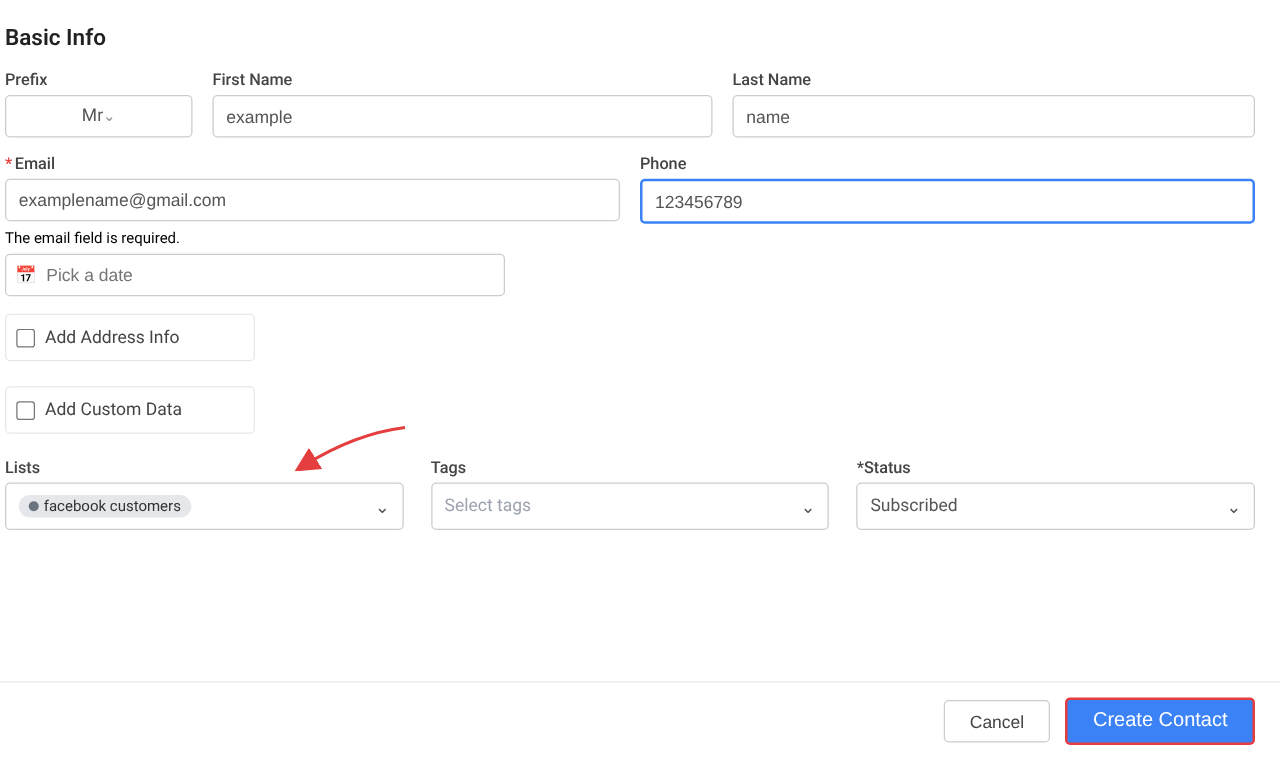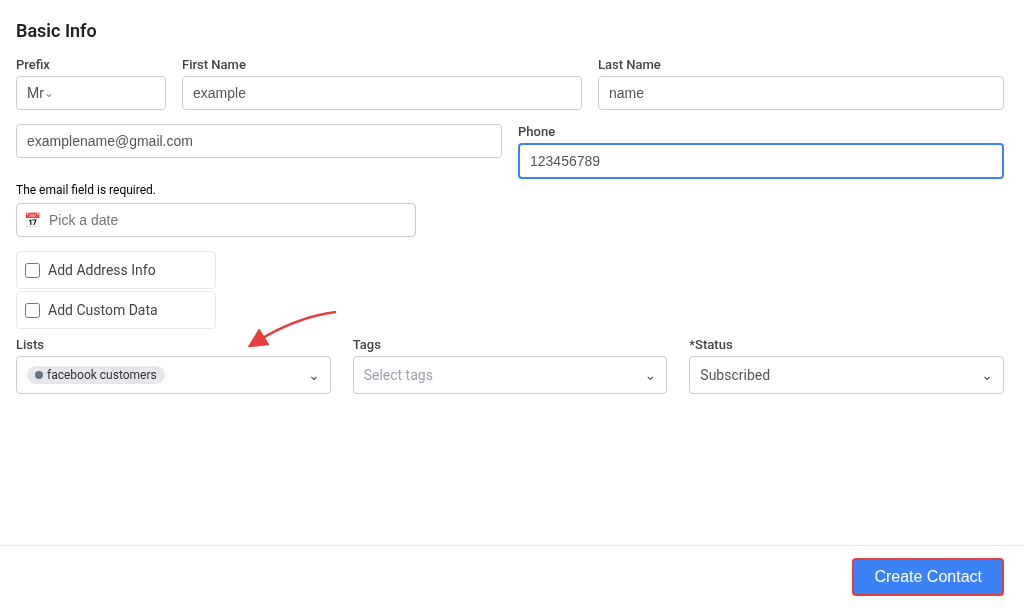--- a/index.html
+++ b/index.html
@@ -12,21 +12,21 @@
     .page-wrapper {
       width: 1024px;
       min-height: 608px;
       background: #fff;
       display: flex;
       flex-direction: column;
       position: relative;
     }
     .content-area {
       flex: 1;
-      padding: 20px 20px 20px 16px;
+      padding: 20px 20px 20px 4px;
     }
     .section-title {
       font-size: 18px;
       font-weight: 600;
       color: #222;
       margin-bottom: 16px;
     }
     .form-row {
       display: flex;
       gap: 16px;
@@ -56,21 +56,21 @@
       color: #555;
       background: #fff;
       outline: none;
     }
     .phone-input {
       border: 2px solid #3b82f6 !important;
     }
     .select-box {
       display: flex;
       align-items: center;
-      justify-content: flex-start;
+      justify-content: center;
       cursor: pointer;
       user-select: none;
     }
     .select-box .chevron {
       color: #888;
       font-size: 12px;
     }
     .prefix-group { width: 150px; }
     .prefix-select { width: 150px; }
     .firstname-group { flex: 1; max-width: 400px; justify-content: center; }
@@ -81,21 +81,21 @@
     .error-text {
       color: #000000;
       font-size: 12px;
       margin-top: -10px;
       margin-bottom: 6px;
     }
     .checkbox-row {
       display: flex;
       align-items: center;
       gap: 8px;
-      margin-bottom: 2px;
+      margin-bottom: 20px;
       padding: 10px 8px;
       border: 1px solid #e5e7eb;
       border-radius: 4px;
       width: fit-content;
       min-width: 200px;
     }
     .checkbox-row input[type="checkbox"] {
       width: 15px;
       height: 15px;
       cursor: pointer;
@@ -231,20 +231,23 @@
         <input type="text" value="example" style="">
       </div>
       <div class="form-group lastname-group">
         <label>Last Name</label>
         <input type="text" value="name" style="">
       </div>
     </div>
 
     <div class="form-row">
       <div class="form-group email-group">
+        <label>
+          <span class="required">*</span><span>Email</span>
+        </label>
         <input type="email" value="examplename@gmail.com" style="">
       </div>
       <div class="form-group phone-group">
         <label>Phone</label>
         <input type="text" class="phone-input" value="123456789" style="">
       </div>
     </div>
 
     <div class="error-text">The email field is required.</div>
 
@@ -312,15 +315,16 @@
             <span class="chevron">⌄</span>
           </div>
         </div>
 
       </div>
     </div>
 
   </div>
 
   <div class="footer-bar">
+    <button class="btn-cancel">Cancel</button>
     <button class="btn-create">Create Contact</button>
   </div>
 </div>
 
 </body></html>

